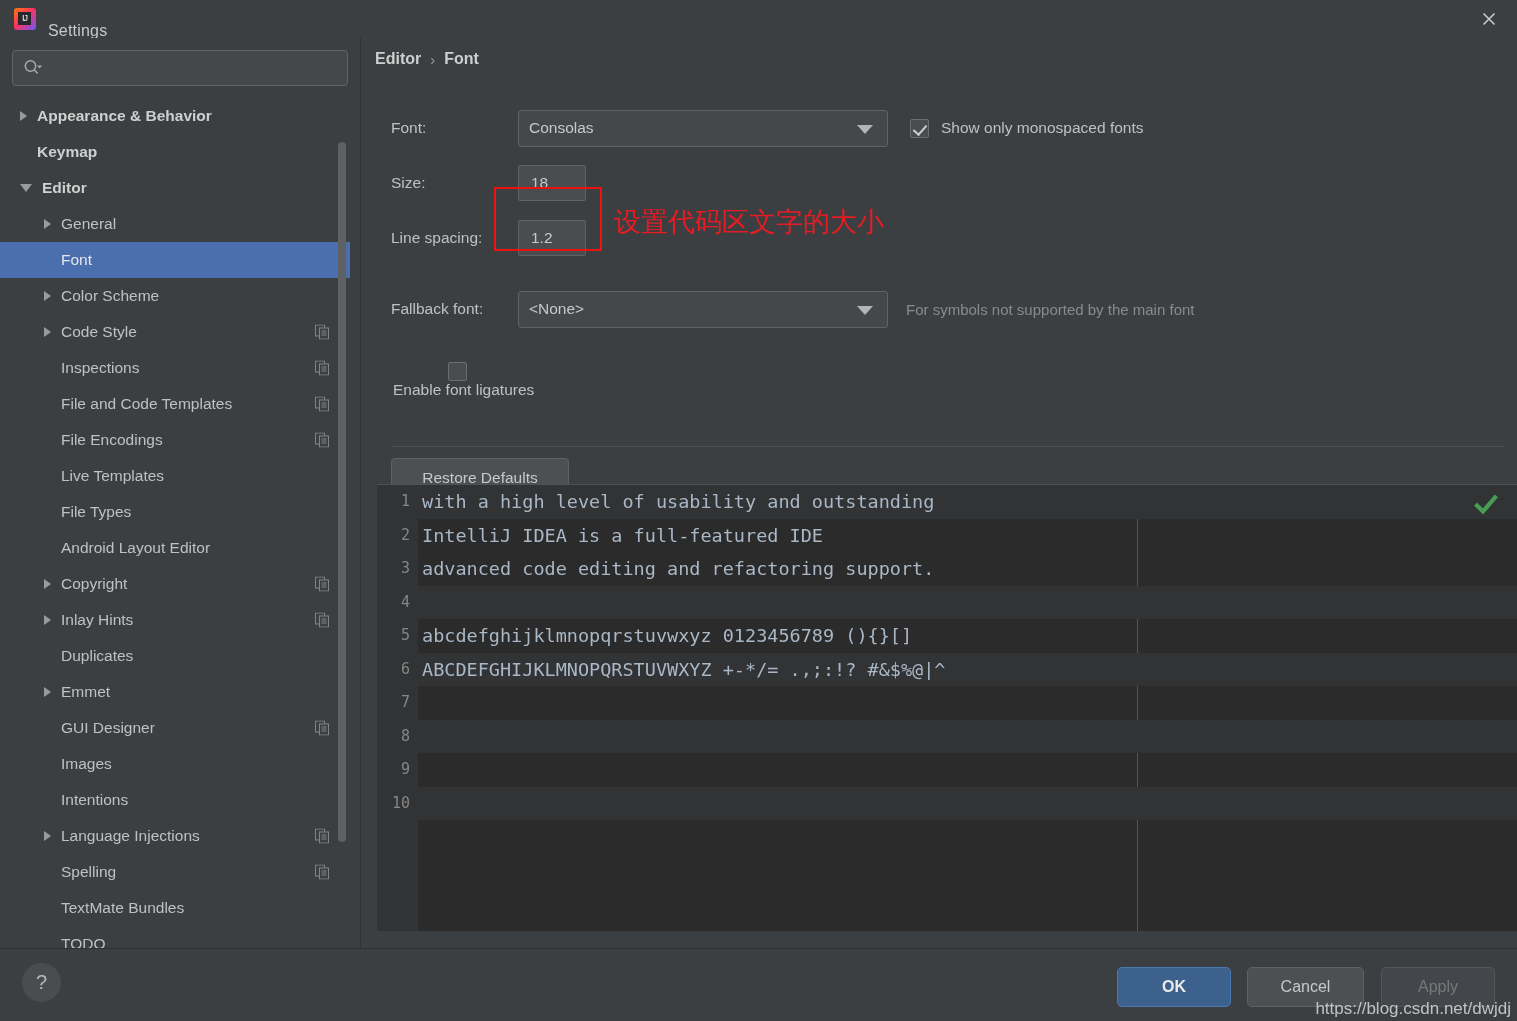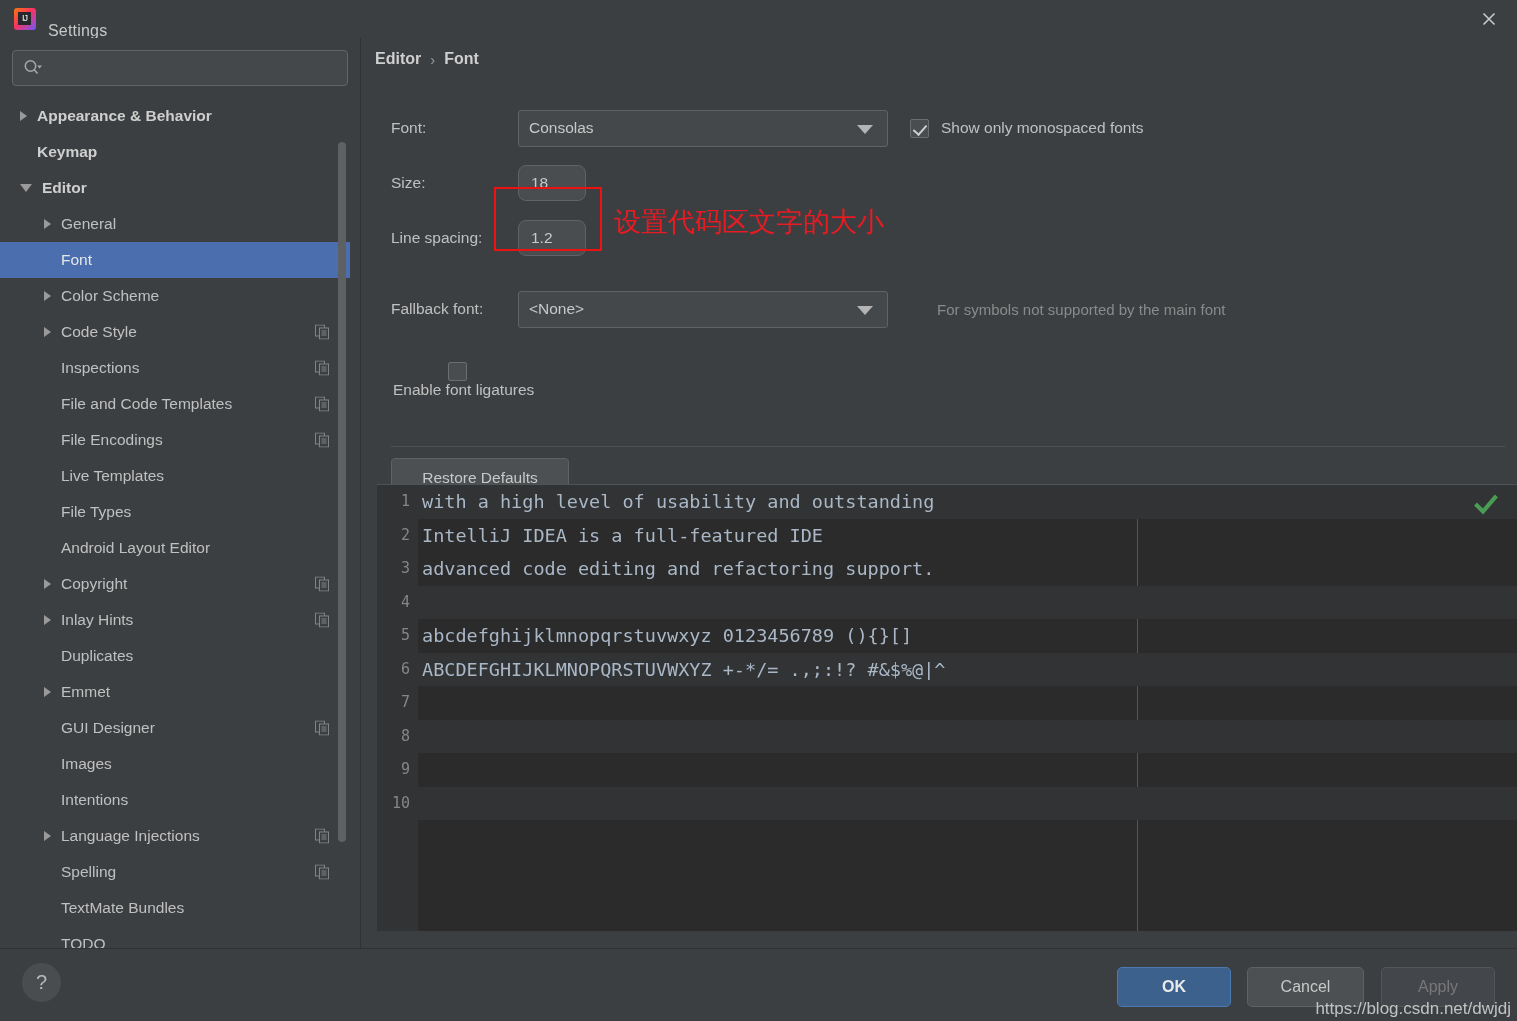--- a/index.html
+++ b/index.html
@@ -131,21 +131,21 @@
   }
   .combo-value { font-size: 15.5px; color: #c8c8c8; }
   .combo-arrow {
     position: absolute; right: 14px; top: 50%; margin-top: -3px;
     width: 0; height: 0;
     border-left: 8px solid transparent; border-right: 8px solid transparent;
     border-top: 9px solid #b4b4b4;
   }
 
   .textfield {
-    background: #4a4d4f; border: 1px solid #5f6365; border-radius: 8px;
+    background: #4a4d4f; border: 1px solid #5f6365; border-radius: 2px;
     height: 36px; display: flex; align-items: center; padding-left: 12px;
     cursor: text;
   }
   .textfield span { font-size: 15.5px; color: #c8c8c8; }
 
   .chk-row { display: flex; align-items: center; cursor: pointer; }
   .checkbox {
     width: 19px; height: 19px; border: 1px solid #6a6e70;
     background: #4a4d4f; border-radius: 2px; flex: none;
     position: relative; margin-right: 12px;
@@ -460,21 +460,21 @@
           <span>1.2</span>
         </div>
       </div>
 
       <div class="row" style="position:absolute; left:0; top:181px; width:1120px; height:40px;">
         <span class="fld-label" style="position:absolute; left:16px;">Fallback font:</span>
         <div class="combo" style="position:absolute; left:143px; width:370px;">
           <span class="combo-value">&lt;None&gt;</span>
           <span class="combo-arrow"></span>
         </div>
-        <span class="hint" style="position:absolute; left:562px;">For symbols not supported by the main font</span>
+        <span class="hint" style="position:absolute; left:531px;">For symbols not supported by the main font</span>
       </div>
 
       <div class="chk-row" style="position:absolute; left:18px; top:254px;flex-direction:column;">
         <span class="checkbox"></span>
         <span class="chk-label">Enable font ligatures</span>
       </div>
 
       <div class="hr" style="left:16px; top:338px; width:1114px;"></div>
 
       <button class="btn" style="position:absolute; left:16px; top:350px; width:178px; height:40px;">Restore Defaults</button>

